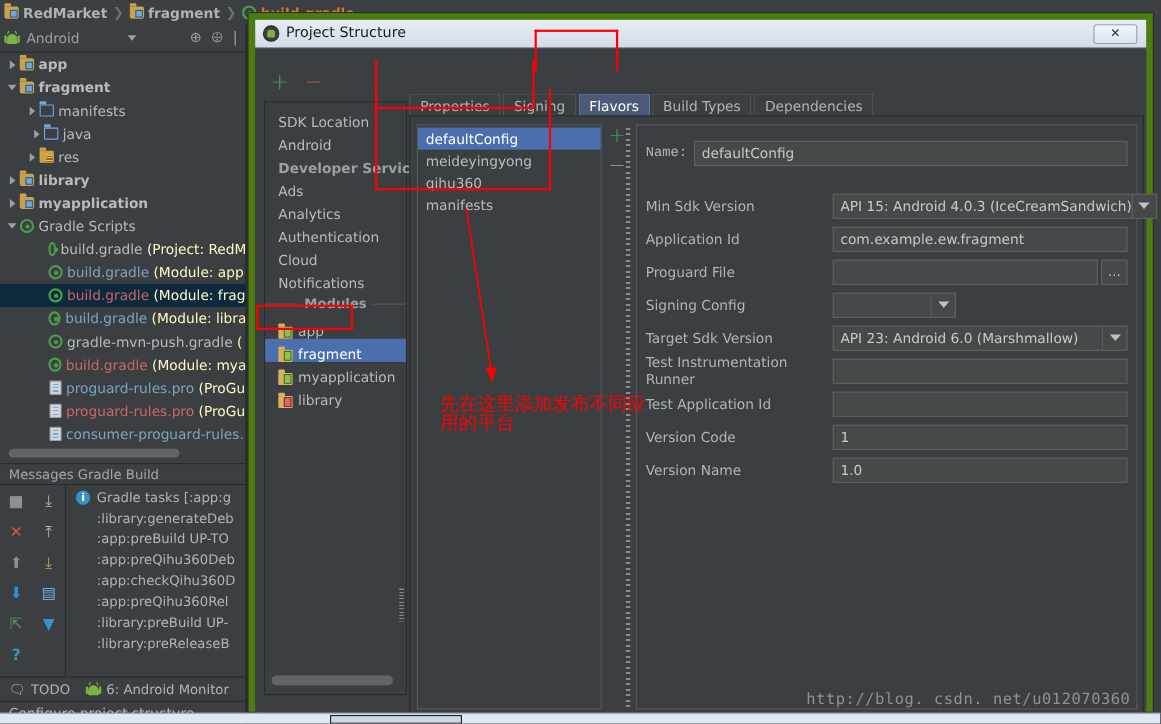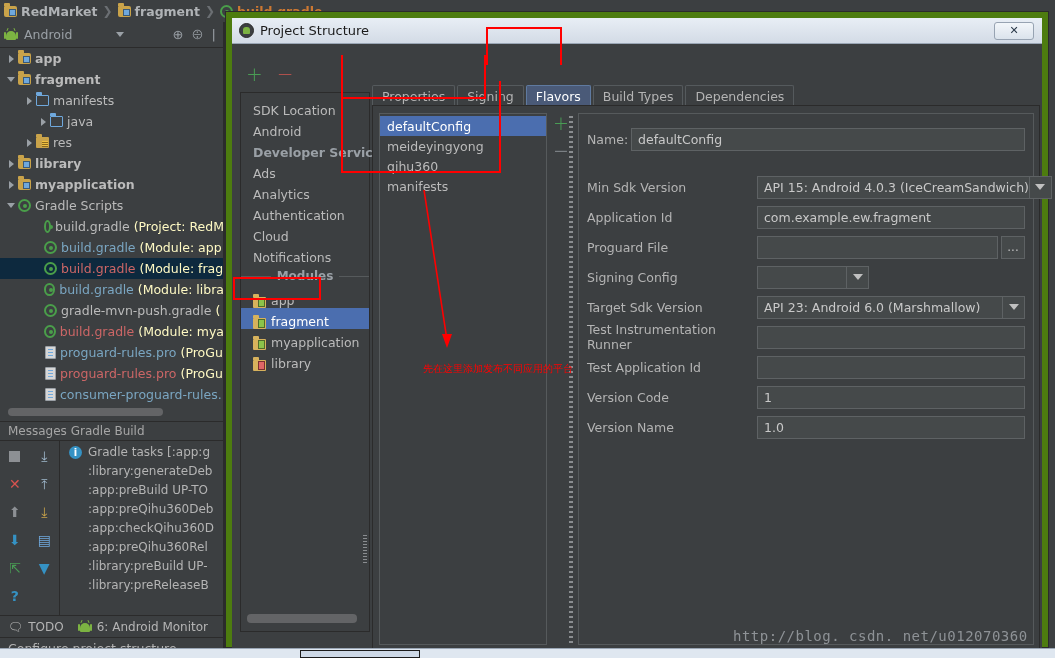--- a/index.html
+++ b/index.html
@@ -255,21 +255,21 @@
     background: repeating-linear-gradient(#8a8d90 0 2px, transparent 2px 5px);
   }
 
   
   .form {
     position:absolute; left:205px; top:7px; width:456px; height:532px;
     border:1px solid #565a5c; background:#3c3f41; padding: 10px 8px 0 8px;
   }
   .frow { display:flex; align-items:center; height:30px; margin-bottom:0px;}
   .flabel { width:170px; flex:0 0 170px; font-size:12.5px; color:#b4b4b4; }
-  .flabel.name { width:44px; flex:0 0 44px;}
+  .flabel.name { width:44px; flex:0 0 44px;font-family:Liberation Mono, monospace;}
   .fctl { flex:1; display:flex; align-items:center; }
   .ftext {
     flex:1; height:23px; background:#45494a; border:1px solid #5e6264;
     color:#c9c9c9; font-size:12.5px; display:flex; align-items:center; padding-left:6px;
     white-space:nowrap; overflow:hidden;
   }
   .fcombo {
     flex:1; height:23px; background:#45494a; border:1px solid #5e6264;
     color:#c9c9c9; font-size:12.5px; display:flex; align-items:center; padding-left:6px;
     white-space:nowrap; overflow:hidden;
@@ -283,22 +283,22 @@
   .dots-btn {
     width:24px; height:23px; background:#45494a; border:1px solid #5e6264;
     display:flex; align-items:center; justify-content:center; color:#c0c0c0; font-size:12px;
     margin-left:3px;
   }
   .spacer-row { height:18px; }
 
   
   .ann { position:absolute; border:2px solid #f00; pointer-events:none; }
   .ann-text {
-    position:absolute; color:#ff0000; font-size:10px; line-height:17px;
-    width:190px; white-space:normal;margin-left:23px;
+    position:absolute; color:#ff0000; font-size:17px; line-height:17px;
+    width:190px; white-space:normal;
   }
   svg.ann-svg { position:absolute; left:0; top:0; width:1055px; height:658px; pointer-events:none; overflow:visible;}
 
   
   .watermark {
     position:absolute; left:733px; top:628px; color:#8e9296; font-size:14px;
     font-family:"DejaVu Sans Mono","Liberation Mono",monospace; letter-spacing:0.5px;
   }
   .dlg-bottom-rule {
     position:absolute; left:8px; bottom:2px; width:792px; height:1px; background:#2b2b2b;
@@ -369,21 +369,21 @@
       <span class="ico-folder"></span>
       <span class="nlabel bold">fragment</span>
     </div>
     <div class="node" style="padding-left:22px;">
       <span class="tw">
           <span class="arrow-r"></span>
         </span>
       <span class="ico-folder-plain"></span>
       <span class="nlabel">manifests</span>
     </div>
-    <div class="node" style="padding-left:36px;">
+    <div class="node" style="padding-left:26px;">
       <span class="tw">
           <span class="arrow-r"></span>
         </span>
       <span class="ico-folder-plain"></span>
       <span class="nlabel">java</span>
     </div>
     <div class="node" style="padding-left:22px;">
       <span class="tw">
           <span class="arrow-r"></span>
         </span>

